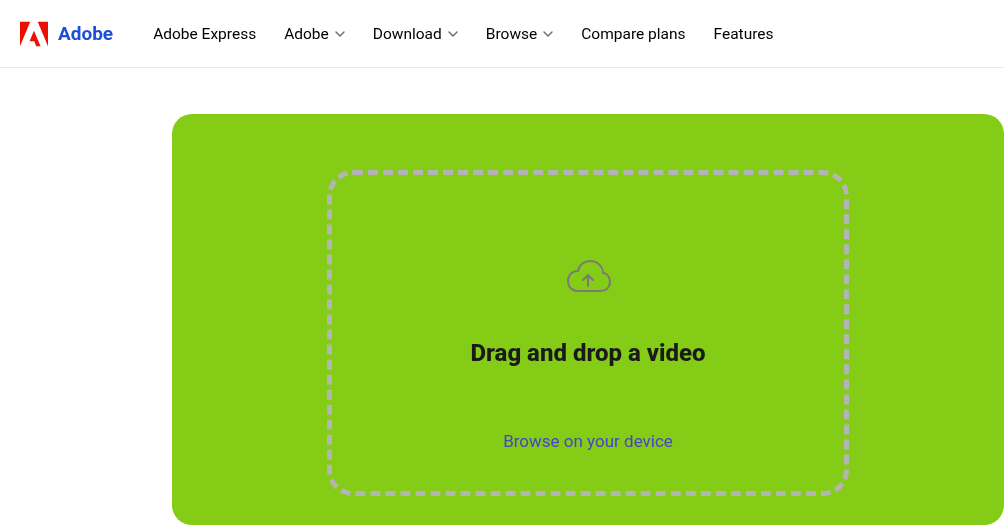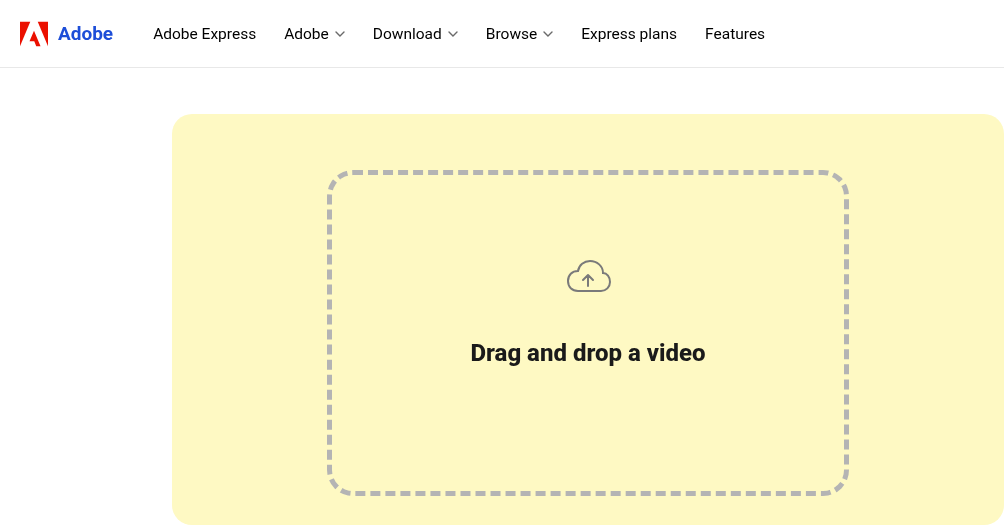--- a/index.html
+++ b/index.html
@@ -53,21 +53,21 @@
     .chevron {
       width: 10px;
       height: 6px;
     }
     .content-area {
       padding: 46px 0 0 172px;
     }
     .card {
       width: 832px;
       height: 411px;
-      background: #fef9c3;
+      background: #84cc16;
       border-radius: 20px;
       padding: 56px 0 4px 0;
       display: flex;
       justify-content: center;
     }
     .dropzone {
       width: 522px;
       height: 326px;
       border: 5px dashed #b4b4b4;
       border-radius: 26px;
@@ -121,31 +121,32 @@
           <path d="M1 1 L5 5 L9 1" stroke="#6a6a6a" stroke-width="1.4" fill="none" stroke-linecap="round"></path>
         </svg>
     </div>
     <div class="nav-item">
       <span>Browse</span>
       <svg class="chevron" viewBox="0 0 10 6">
           <path d="M1 1 L5 5 L9 1" stroke="#6a6a6a" stroke-width="1.4" fill="none" stroke-linecap="round"></path>
         </svg>
     </div>
     <div class="nav-item">
-      <span>Express plans</span>
+      <span>Compare plans</span>
     </div>
     <div class="nav-item">
       <span>Features</span>
     </div>
   </nav>
 </div>
 
 <div class="content-area">
   <div class="card">
     <div class="dropzone">
       <svg class="cloud-icon" viewBox="0 0 50 38">
         <path d="M40 16 C40 9 34 4 27 4 C21 4 16 8 15 14 C9 14 5 18 5 24 C5 30 9 34 15 34 L38 34 C43 34 47 30 47 25 C47 20 44 16 40 16 Z" stroke="#7a7a7a" stroke-width="2" fill="none"></path>
         <path d="M25 29 L25 18 M25 18 L20 23 M25 18 L30 23" stroke="#7a7a7a" stroke-width="2" fill="none" stroke-linecap="round" stroke-linejoin="round"></path>
       </svg>
       <div class="drop-title">Drag and drop a video</div>
+      <div class="browse-link">Browse on your device</div>
     </div>
   </div>
 </div>
 
 </body></html>

